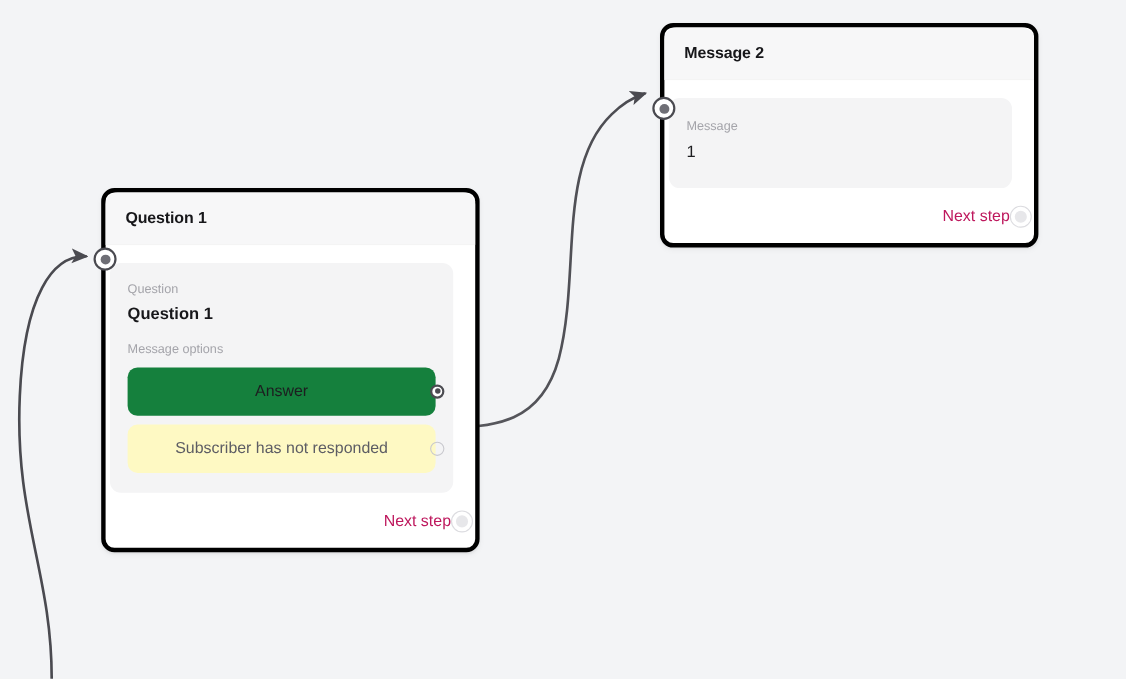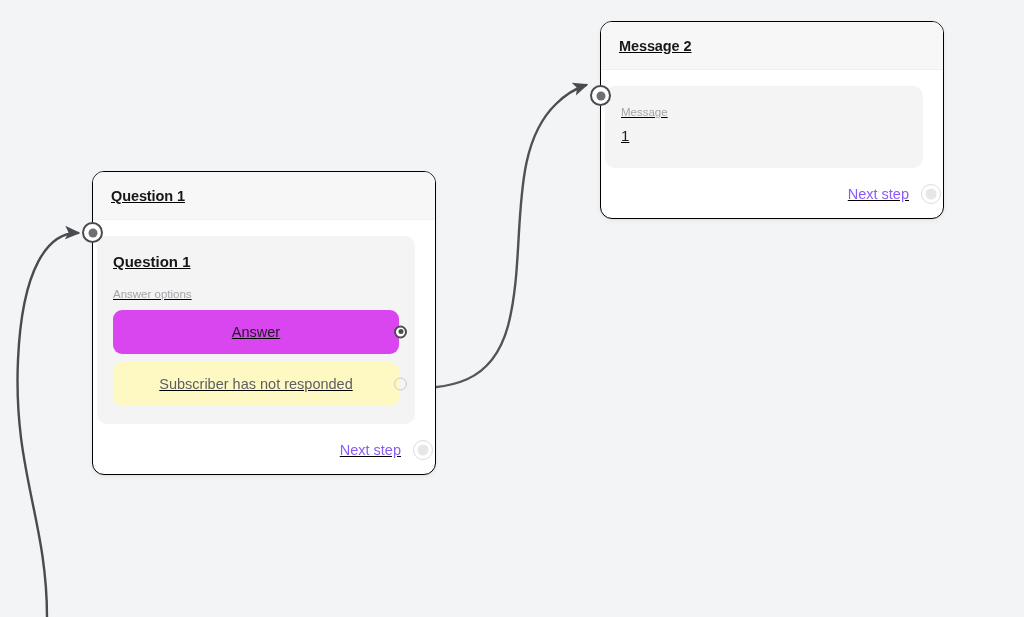--- a/index.html
+++ b/index.html
@@ -30,26 +30,25 @@
     top: 0;
     width: 1024px;
     height: 617px;
     pointer-events: none;
   }
 
   
   .node {
     position: absolute;
     background: #ffffff;
-    border: 1px solid #000000;
+    border: 4px solid #000000;
     border-radius: 12px;
     box-shadow: 0 1px 2px rgba(17, 17, 26, 0.05),
                 0 2px 6px rgba(17, 17, 26, 0.04);
     box-sizing: border-box;
-    text-decoration: underline;
   }
 
   .node-header {
     background: #f7f7f8;
     border-radius: 11px 11px 0 0;
     padding: 16px 18px 14px 18px;
     border-bottom: 1px solid #f0f0f1;
   }
 
   .node-title {
@@ -96,21 +95,21 @@
     position: relative;
     display: flex;
     align-items: center;
     justify-content: center;
     height: 44px;
     border-radius: 9px;
     margin-top: 8px;
     box-sizing: border-box;
   }
   .option-row.filled {
-    background: #d946ef;
+    background: #15803d;
   }
   .option-row.muted {
     background: #fef9c3;
   }
   .option-label {
     font-size: 14.5px;
     color: #1d1d20;
     text-align: center;
     padding: 0 34px;
   }
@@ -153,22 +152,21 @@
   .next-step {
     display: flex;
     align-items: center;
     justify-content: flex-end;
     margin-top: 16px;
     position: relative;
     padding-right: 4px;
   }
   .next-step-label {
     font-size: 14.5px;
-    color: #8b5cf6;
-    margin-right: 12px;
+    color: #be185d;
   }
   .next-step-port {
     width: 20px;
     height: 20px;
     border-radius: 50%;
     border: 1.5px solid #dcdce0;
     background: #ffffff;
     position: relative;
     flex: 0 0 auto;
     margin-right: -22px;
@@ -238,23 +236,24 @@
 
   <div class="node" id="node-question-1" style="left:92px; top:171px; width:344px;">
 
     <div class="node-header">
       <div class="node-title">Question 1</div>
     </div>
 
     <div class="node-body">
       <div class="panel">
 
+        <div class="field-label">Question</div>
         <div class="field-value-strong">Question 1</div>
 
-        <div class="field-label">Answer options</div>
+        <div class="field-label">Message options</div>
 
         <div class="option-row filled">
           <span class="option-label">Answer</span>
           <span class="port-radio active"></span>
         </div>
 
         <div class="option-row muted">
           <span class="option-label">Subscriber has not responded</span>
           <span class="port-radio inactive"></span>
         </div>

